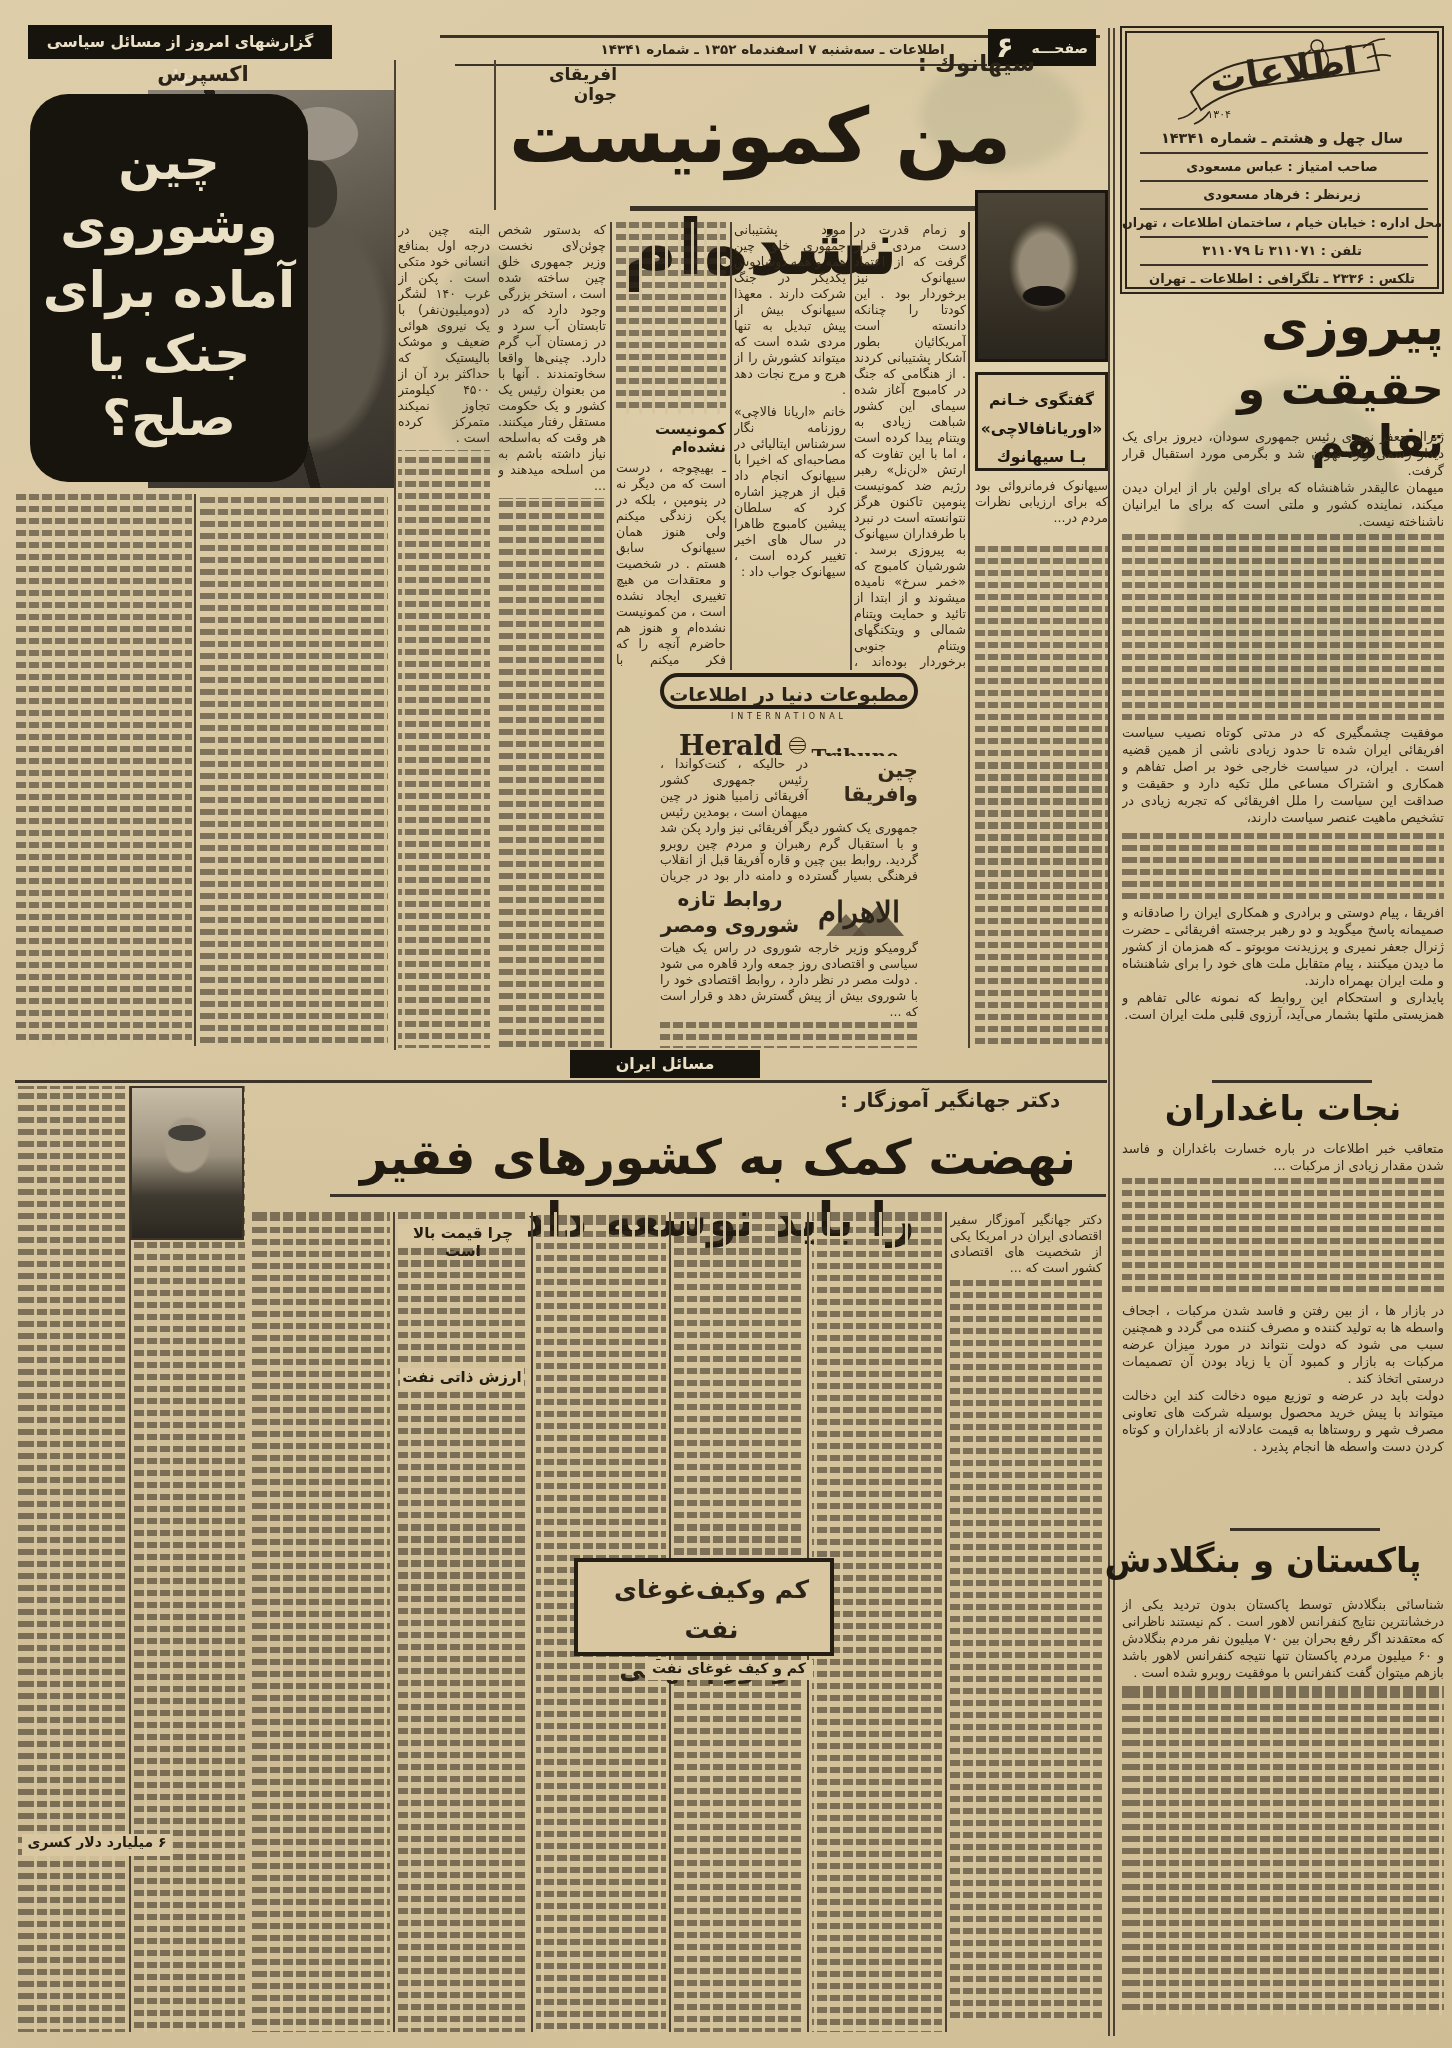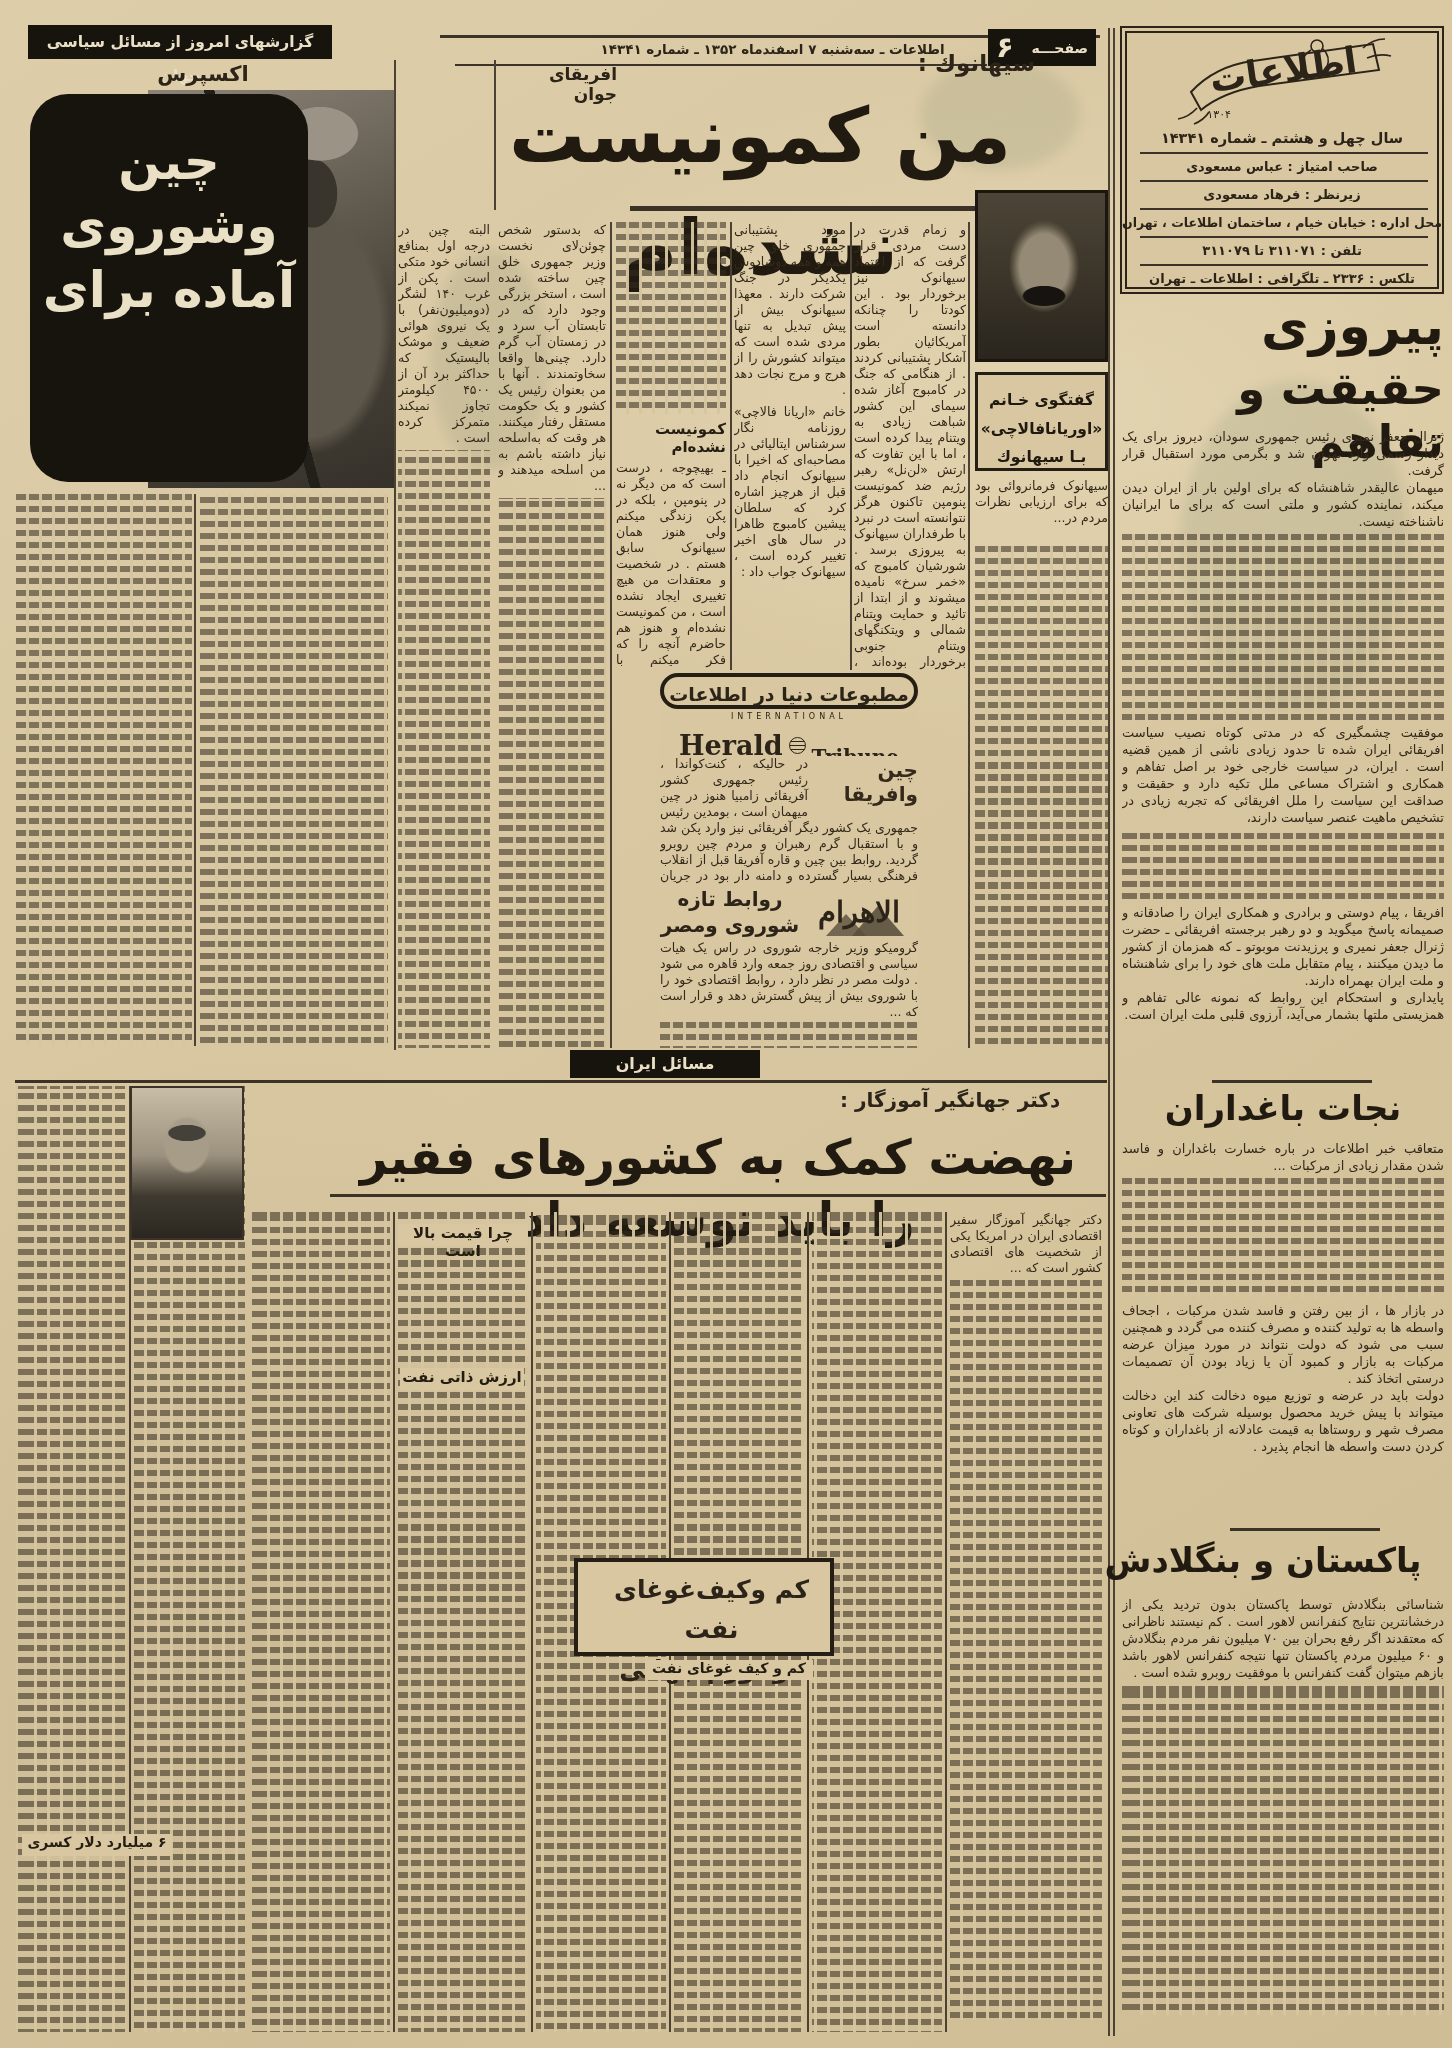--- a/index.html
+++ b/index.html
@@ -55,20 +55,21 @@
       background:
         linear-gradient(75deg, transparent 0 46%, #23201a 46% 49%, transparent 49%),
         radial-gradient(ellipse 62px 44px at 70% 11%, #9a9386 0 60%, transparent 62%),
         radial-gradient(ellipse 40px 56px at 67% 26%, #3a352c 0 60%, transparent 62%),
         radial-gradient(ellipse 120px 180px at 65% 60%, #5d564a 0 60%, transparent 70%),
         linear-gradient(160deg,#8a8376 0%,#6b6458 30%,#4a443a 62%,#35312a 100%);"></div>
 
   <div class="abs blackbox ctr" style="left:30px;top:94px;width:278px;height:388px;border-radius:38px;padding-top:36px;box-sizing:border-box;">
     <div class="b" style="font-size:50px;line-height:1.28;">چین وشوروی</div>
     <div class="b" style="font-size:50px;line-height:1.28;">آماده برای</div>
+    <div class="b" style="font-size:50px;line-height:1.28;">جنک یا صلح؟</div>
   </div>
 
   <div class="abs fx" style="left:16px;top:494px;width:176px;height:552px;"></div>
   <div class="abs vr" style="left:194px;top:494px;height:552px;"></div>
   <div class="abs fx f2" style="left:200px;top:494px;width:188px;height:552px;"></div>
 
   <div class="abs fx f3" style="left:16px;top:1086px;width:110px;height:946px;"></div>
   <div class="abs vr" style="left:129px;top:1086px;height:946px;"></div>
   <div class="abs fx" style="left:134px;top:1086px;width:111px;height:946px;"></div>
   <div class="abs sh ctr" style="left:22px;top:1834px;width:150px;height:22px;background:#d8c7a0;font-size:14px;">۶ میلیارد دلار کسری</div>

